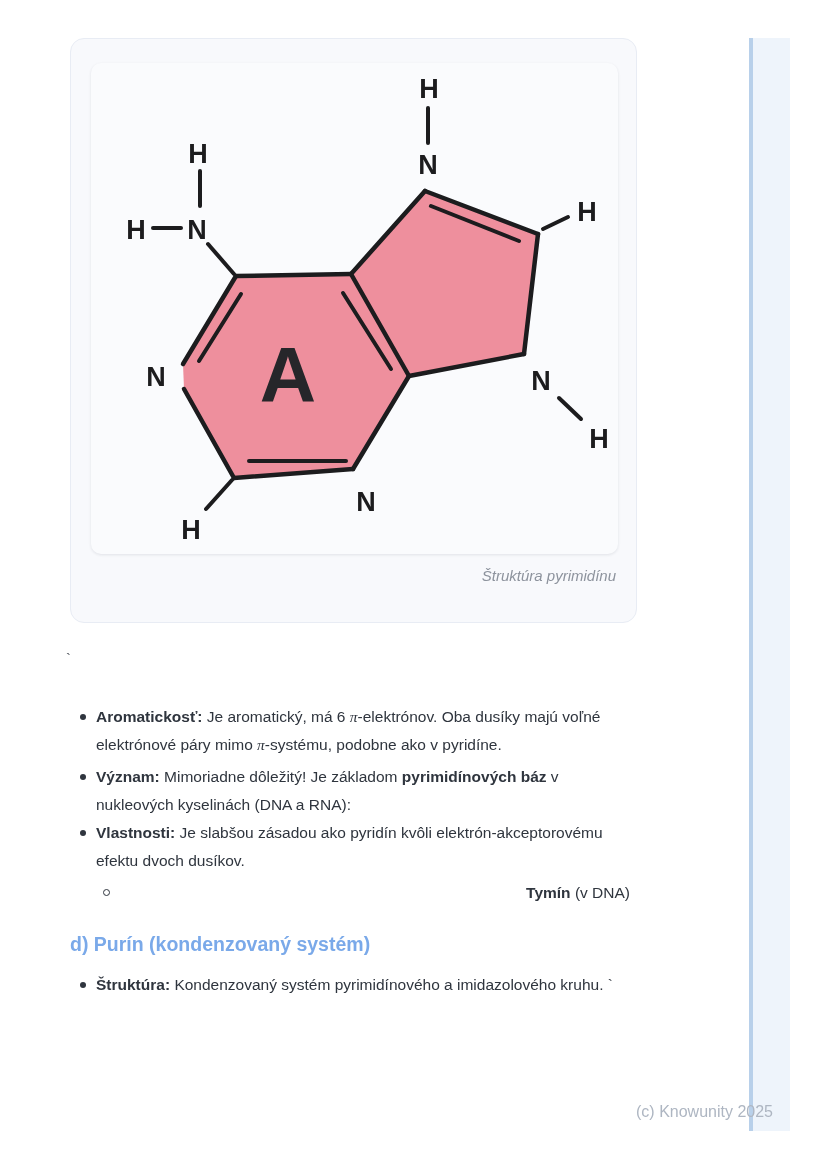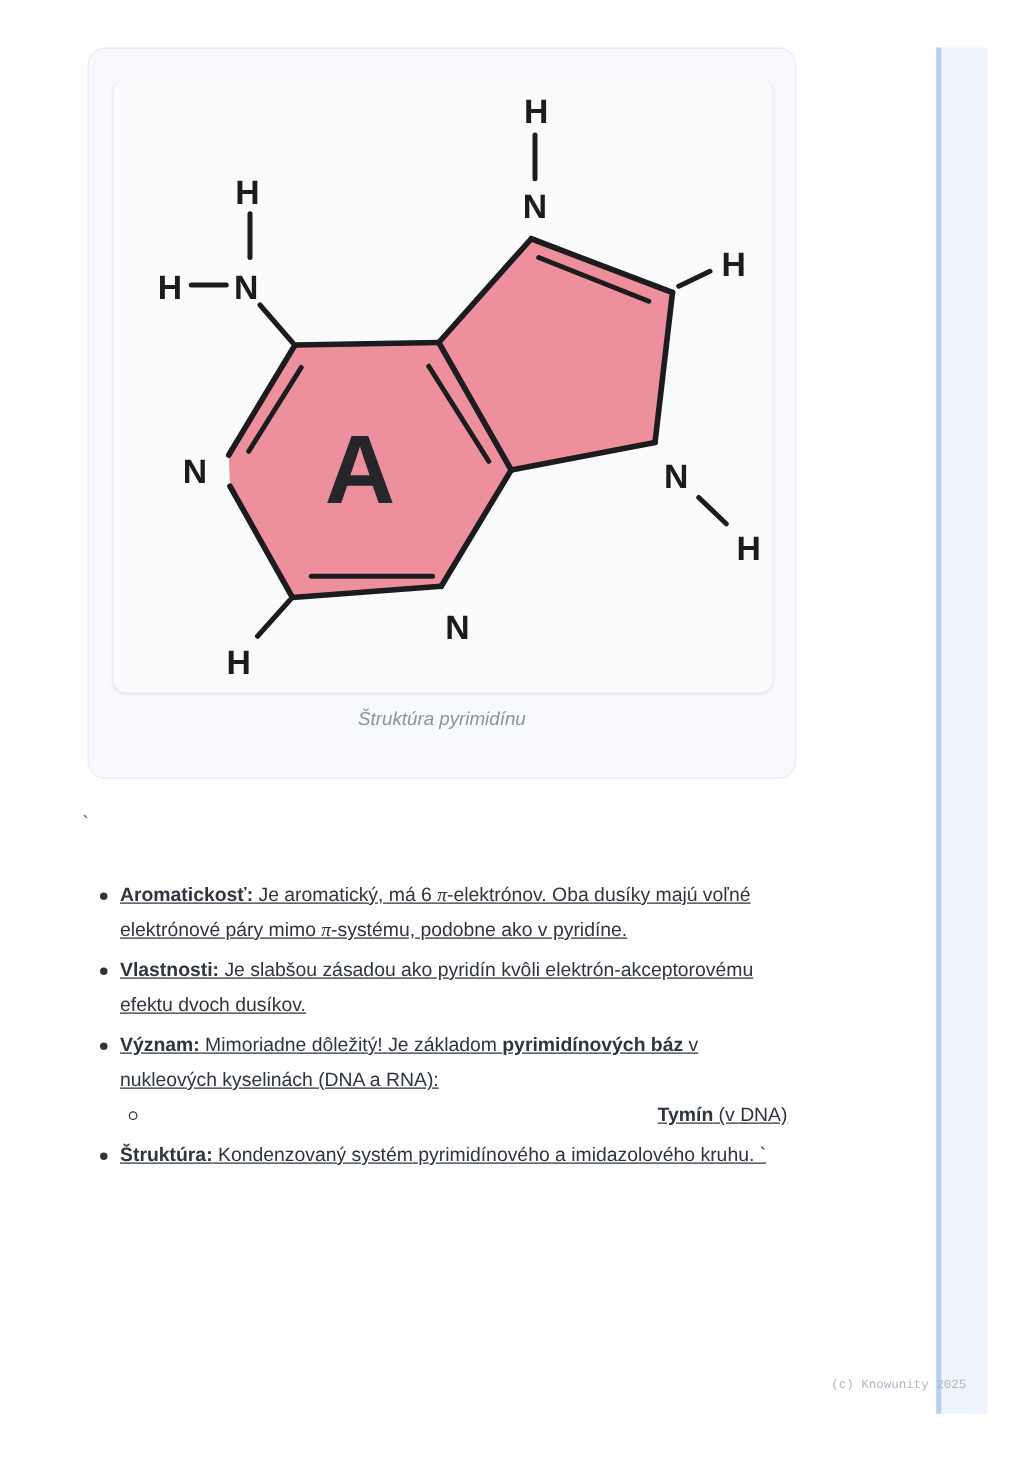--- a/index.html
+++ b/index.html
@@ -4,48 +4,48 @@
 <style>
   html,body{margin:0;padding:0;background:#ffffff;}
   .page{position:relative;width:828px;height:1171px;background:#ffffff;overflow:hidden;
         font-family:"Liberation Sans","DejaVu Sans",sans-serif;color:#2f353e;}
 
   
   .card{position:absolute;left:70px;top:38px;width:567px;height:585px;box-sizing:border-box;
         background:#f8f9fc;border:1px solid #e8ecf4;border-radius:14px;padding:24px 20px 0 20px;}
   .imgbox{width:527px;height:491px;background:#fafbfd;border-radius:10px;
           box-shadow:0 1px 3px rgba(20,30,50,.10);overflow:hidden;}
-  .caption{margin-top:13px;text-align:center;font-style:italic;font-size:15px;color:#8d939d;}
+  .caption{margin-top:13px;text-align:right;font-style:italic;font-size:15px;color:#8d939d;}
 
   
   .bond{stroke:#1c1c1e;stroke-width:4.5;stroke-linecap:round;fill:none;}
   .hbond{stroke:#1c1c1e;stroke-width:4;stroke-linecap:round;}
   .dbond{stroke:#1c1c1e;stroke-width:4;stroke-linecap:round;}
   .ring{fill:#ee8f9d;}
   .atom{font-family:"Liberation Sans","DejaVu Sans",sans-serif;font-weight:bold;font-size:27px;
         fill:#1c1c1e;text-anchor:middle;}
   .biglabel{font-family:"Liberation Sans","DejaVu Sans",sans-serif;font-weight:bold;font-size:78px;
         fill:#26262a;text-anchor:middle;}
 
   .tick{position:absolute;left:66px;top:650px;font-size:15px;color:#4a4f57;}
 
   
-  .content{position:absolute;left:70px;top:703px;width:560px;font-size:15.5px;line-height:28px;text-decoration:underline;}
+  .content{position:absolute;left:70px;top:703px;width:560px;font-size:15.5px;line-height:28px;}
   .li{position:relative;padding-left:26px;}
   .li .mark{position:absolute;left:10px;top:11px;width:6px;height:6px;border-radius:50%;background:#2f353e;}
   .li.sub{padding-left:50px;}
   .li.sub .mark{left:33px;top:10px;width:5px;height:5px;background:transparent;border:1.5px solid #2f353e;}
   .b{font-weight:bold;}
   .math{font-family:"Liberation Serif","DejaVu Serif",serif;font-style:italic;}
   .heading{font-size:19.5px;font-weight:bold;color:#7aa9e9;line-height:26px;margin:24px 0 14px 0;}
 
   
   .strip{position:absolute;left:749px;top:38px;width:41px;height:1093px;background:#eef4fb;
          border-left:4px solid #b8d0ea;box-sizing:border-box;z-index:1;}
-  .footer{position:absolute;right:55px;top:1103px;font-size:10px;color:#aeb6c2;z-index:5;font-family:Liberation Mono, monospace;}
+  .footer{position:absolute;right:55px;top:1103px;font-size:16px;color:#aeb6c2;z-index:5;}
 </style>
 </head>
 <body>
 
 <div class="page">
 
   <div class="card">
     <div class="imgbox">
       <svg width="527" height="491" viewBox="0 0 527 491">
 
@@ -99,24 +99,25 @@
       </svg>
     </div>
     <div class="caption">Štruktúra pyrimidínu</div>
   </div>
 
   <div class="tick">`</div>
 
   <div class="content">
     <div id="bullet-list">
         <div class="li" style="margin-bottom: 4px;"><span class="mark"></span><span class="b">Aromatickosť:</span><span> Je aromatický, má 6 </span><span class="math">π</span><span>-elektrónov. Oba dusíky majú voľné elektrónové páry mimo </span><span class="math">π</span><span>-systému, podobne ako v pyridíne.</span></div>
+        <div class="li" style="margin-bottom: 0px;"><span class="mark"></span><span class="b">Význam:</span><span> Mimoriadne dôležitý! Je základom </span><span class="b">pyrimidínových báz</span><span> v nukleových kyselinách (DNA a RNA):</span></div>
         <div class="li" style="margin-bottom: 4px;"><span class="mark"></span><span class="b">Vlastnosti:</span><span> Je slabšou zásadou ako pyridín kvôli elektrón-akceptorovému efektu dvoch dusíkov.</span></div>
-        <div class="li" style="margin-bottom: 0px;"><span class="mark"></span><span class="b">Význam:</span><span> Mimoriadne dôležitý! Je základom </span><span class="b">pyrimidínových báz</span><span> v nukleových kyselinách (DNA a RNA):</span></div>
         <div class="li sub" style="margin-bottom: 4px; text-align: right;"><span class="mark"></span><span class="b">Tymín</span><span> (v DNA)</span></div>
       </div>
+    <div class="heading">d) Purín (kondenzovaný systém)</div>
     <div id="final-bullet-holder">
         <div class="li" style="margin-bottom: 0px;"><span class="mark"></span><span class="b">Štruktúra:</span><span> Kondenzovaný systém pyrimidínového a imidazolového kruhu. `</span></div>
       </div>
   </div>
 
   <div class="strip"></div>
   <div class="footer">(c) Knowunity 2025</div>
 
 </div>
 

